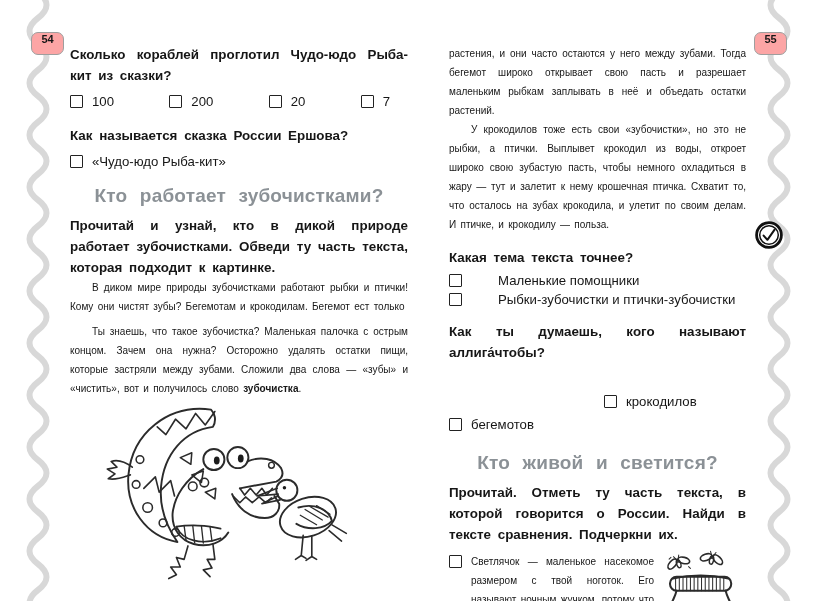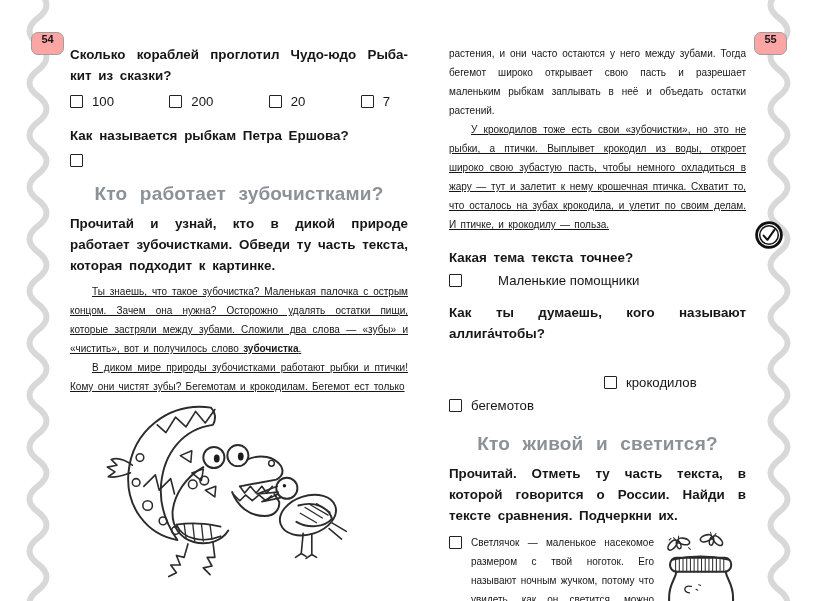--- a/index.html
+++ b/index.html
@@ -11,21 +11,21 @@
   .pagenum{position:absolute;top:32px;width:31px;height:21px;border:1.6px solid #9e9e9e;
            border-radius:7px;background:#fca5a5;display:flex;justify-content:center;
            font-weight:bold;font-size:11px;z-index:3;}
   .pagenum-left{left:31px;}
   .pagenum-right{left:754px;}
   .col{position:absolute;top:0;}
   .col-left{left:70px;width:338px;}
   .col-right{left:449px;width:297px;}
   .q{font-weight:bold;font-size:13.4px;line-height:21px;text-align:justify;word-spacing:3px;}
   .body-p{font-size:10px;line-height:19px;text-align:justify;word-spacing:1.5px;margin:0;}
-  .indent{text-indent:22px;text-decoration:underline;}
+  .indent{text-indent:22px;}
   .heading{font-weight:bold;font-size:19px;color:#8b9196;text-align:center;
            word-spacing:7px;letter-spacing:.2px;margin:0;}
   .opts-row{display:flex;align-items:center;font-size:13.2px;margin-top:8px;}
   .opts-spread{justify-content:space-between;padding-right:18px;}
   .opt{display:flex;align-items:center;gap:9px;}
   .opt-w170{width:170px;flex:none;}
   .opt-w155{width:155px;flex:none;margin-top:46px;}
   .opts-col .opt{margin-top:4px;gap:36px;}
   .cb{width:11px;height:11px;border:1.5px solid #222;border-radius:1px;flex:none;background:#fff;}
   .answer-row{display:flex;align-items:flex-start;margin-top:7px;}
@@ -78,35 +78,36 @@
       <span class="opt">
         <span class="cb"></span>
         <span>20</span>
       </span>
       <span class="opt">
         <span class="cb"></span>
         <span>7</span>
       </span>
     </div>
 
-    <div class="q" style="margin-top:16px">Как называется рыбкам Петра Ершова?</div>
+    <div class="q" style="margin-top:16px">Как называется сказка России Ершова?</div>
 
     <div class="opts-row">
       <span class="opt">
         <span class="cb"></span>
+        <span>«Чудо-юдо Рыба-кит»</span>
       </span>
     </div>
 
     <h2 class="heading" style="margin-top:16px">Кто работает зубочистками?</h2>
 
     <div class="q" style="margin-top:8px">Прочитай и узнай, кто в дикой природе работает зубочистками. Обведи ту часть текста, которая подходит к картинке.</div>
 
+    <p class="body-p indent">В диком мире природы зубочистками работают рыбки и птички! Кому они чистят зубы? Бегемотам и крокодилам. Бегемот ест только</p>
+
     <p class="body-p indent" style="margin-top:6px"><span>Ты знаешь, что такое зубочистка? Маленькая палочка с острым концом. Зачем она нужна? Осторожно удалять остатки пищи, которые застряли между зубами. Сложили два слова — «зубы» и «чистить», вот и получилось слово </span><b>зубочистка</b><span>.</span></p>
-
-    <p class="body-p indent">В диком мире природы зубочистками работают рыбки и птички! Кому они чистят зубы? Бегемотам и крокодилам. Бегемот ест только</p>
 
     <svg width="330" height="192" viewBox="0 0 330 200" style="margin-top:2px" fill="none" stroke="#2b2b2b" stroke-width="2" stroke-linecap="round" stroke-linejoin="round">
 
       <path d="M140 10 C 96 4, 58 34, 54 78 C 51 112, 72 142, 105 148 C 94 132, 86 112, 88 90 C 91 56, 112 32, 142 28 C 146 21, 144 14, 140 10 Z"></path>
       <path d="M144 12 L134 26 L124 14 L114 30 L103 20 L93 36 L84 28" stroke-width="1.7"></path>
       <path d="M70 92 L82 80 L86 96 L98 84 L102 100" stroke-width="1.7"></path>
       <circle cx="66" cy="62" r="4" stroke-width="1.6"></circle>
       <circle cx="62" cy="88" r="4" stroke-width="1.6"></circle>
       <circle cx="74" cy="112" r="5" stroke-width="1.6"></circle>
       <circle cx="90" cy="128" r="4" stroke-width="1.6"></circle>
@@ -169,20 +170,24 @@
 
     <p class="body-p indent">У крокодилов тоже есть свои «зубочистки», но это не рыбки, а птички. Выплывет крокодил из воды, откроет широко свою зубастую пасть, чтобы немного охладиться в жару — тут и залетит к нему крошечная птичка. Схватит то, что осталось на зубах крокодила, и улетит по своим делам. И птичке, и крокодилу — польза.</p>
 
     <div class="q" style="margin-top:13px">Какая тема текста точнее?</div>
 
     <div class="opts-col" style="font-size:13.2px;margin-top:5px">
       <div class="opt">
         <span class="cb"></span>
         <span>Маленькие помощники</span>
       </div>
+      <div class="opt">
+        <span class="cb"></span>
+        <span>Рыбки-зубочистки и птички-зубочистки</span>
+      </div>
     </div>
 
     <div class="q" style="margin-top:14px">Как ты думаешь, кого называют аллига́чтобы?</div>
 
     <div class="opts-row">
       <span class="opt opt-w155">
         <span class="cb"></span>
         <span>бегемотов</span>
       </span>
       <span class="opt">

